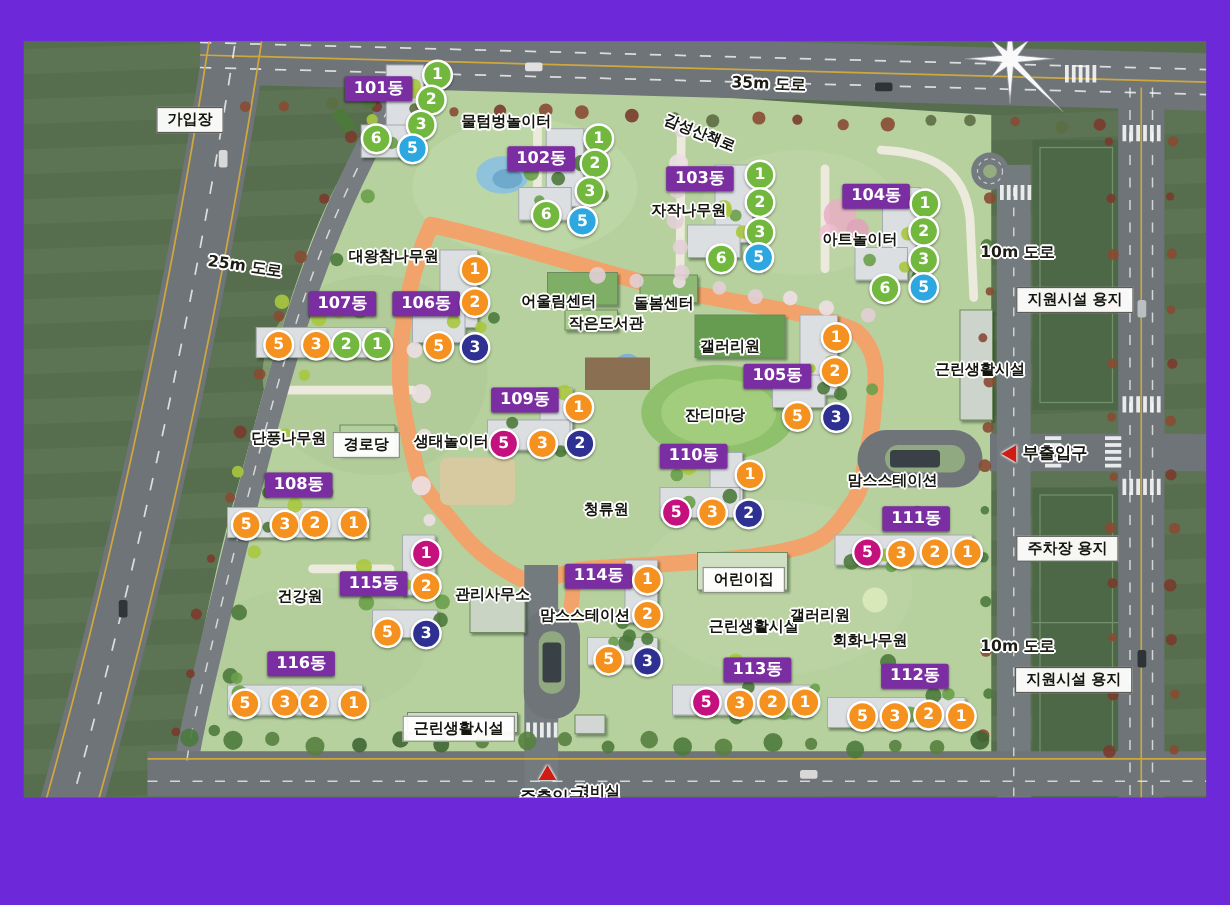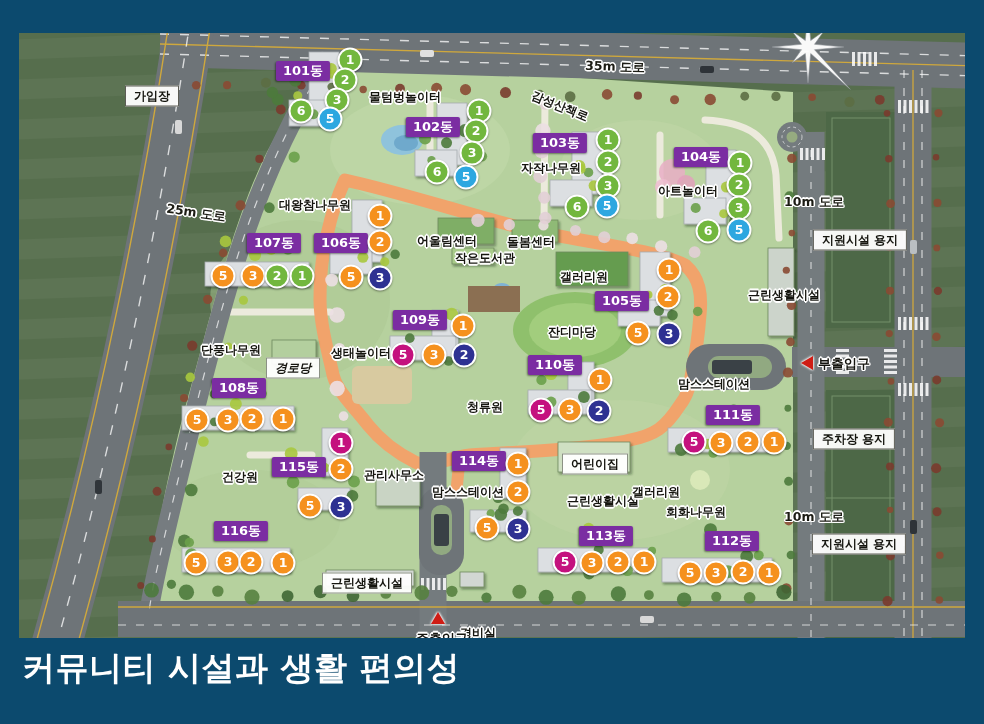--- a/index.html
+++ b/index.html
@@ -1,16 +1,16 @@
 <!DOCTYPE html>
 <html><head>
 <meta charset="utf-8">
 <style>
   html,body{margin:0;padding:0;background:#101010;}
-  .stage{position:relative;width:984px;height:724px;background:#0c4a6e;overflow:hidden;
+  .stage{position:relative;width:984px;height:724px;background:#6d28d9;overflow:hidden;
          font-family:"DejaVu Sans","Liberation Sans",sans-serif;}
   .map{position:absolute;left:19px;top:33px;width:946px;height:605px;overflow:hidden;background:#5b7252;}
   .map svg{position:absolute;left:0;top:0;}
   .overlay{position:absolute;left:0;top:0;width:100%;height:100%;}
   .bldg-label{position:absolute;transform:translate(-50%,-50%);background:#7b2da2;color:#fff;
       font-weight:bold;font-size:13px;line-height:1;padding:3px 7px 4px;border-radius:2px;
       white-space:nowrap;box-shadow:0 1px 2px rgba(0,0,0,.45);}
   .halo-label,.road-label,.entrance-text{position:absolute;transform:translate(-50%,-50%);color:#15150f;
       font-weight:bold;font-size:12px;line-height:1;white-space:nowrap;
       text-shadow:-1px -1px 0 #fff,1px -1px 0 #fff,-1px 1px 0 #fff,1px 1px 0 #fff,
@@ -444,21 +444,21 @@
         <div class="halo-label" style="left: 637px; top: 459px;">갤러리원</div>
         <div class="halo-label" style="left: 459px; top: 552px; margin-top: 48px;">경비실</div>
         <div class="road-label" style="left: 596px; top: 34px; transform: translate(-50%, -50%) rotate(2deg);">35m 도로</div>
         <div class="road-label" style="left: 177px; top: 180px; transform: translate(-50%, -50%) rotate(8deg);">25m 도로</div>
         <div class="road-label" style="left: 795px; top: 169px;">10m 도로</div>
         <div class="road-label" style="left: 795px; top: 484px;">10m 도로</div>
         <div class="zone-label" style="left: 133px; top: 63px;">가입장</div>
         <div class="zone-label" style="left: 841px; top: 207px;">지원시설 용지</div>
         <div class="zone-label" style="left: 835px; top: 406px;">주차장 용지</div>
         <div class="zone-label" style="left: 840px; top: 511px;">지원시설 용지</div>
-        <div class="zone-label plain" style="left: 274px; top: 335px; font-style: italic;">경로당</div>
+        <div class="zone-label plain" style="left: 274px; top: 323px;">경로당</div>
         <div class="zone-label plain" style="left: 576px; top: 431px;">어린이집</div>
         <div class="zone-label plain" style="left: 348px; top: 550px;">근린생활시설</div>
         <div class="tri left" style="left: 788px; top: 330px;"></div>
         <div class="entrance-text" style="left: 825px; top: 330px;">부출입구</div>
         <div class="tri up" style="left: 419px; top: 585px;"></div>
         <div class="entrance-text" style="left: 423px; top: 605px;">주출입구</div>
         <div class="marker green" style="left: 331px; top: 27px;">1</div>
         <div class="marker green" style="left: 326px; top: 47px;">2</div>
         <div class="marker green" style="left: 318px; top: 67px;">3</div>
         <div class="marker green" style="left: 282px; top: 78px;">6</div>
@@ -521,14 +521,13 @@
         <div class="marker magenta" style="left: 546px; top: 529px;">5</div>
         <div class="marker orange" style="left: 573px; top: 530px;">3</div>
         <div class="marker orange" style="left: 599px; top: 529px;">2</div>
         <div class="marker orange" style="left: 625px; top: 529px;">1</div>
         <div class="marker orange" style="left: 671px; top: 540px;">5</div>
         <div class="marker orange" style="left: 697px; top: 540px;">3</div>
         <div class="marker orange" style="left: 724px; top: 539px;">2</div>
         <div class="marker orange" style="left: 750px; top: 540px;">1</div>
       </div>
   </div>
-  <div class="caption">커뮤니티 시설과 생활 편의성</div>
 </div>
 
 </body></html>

